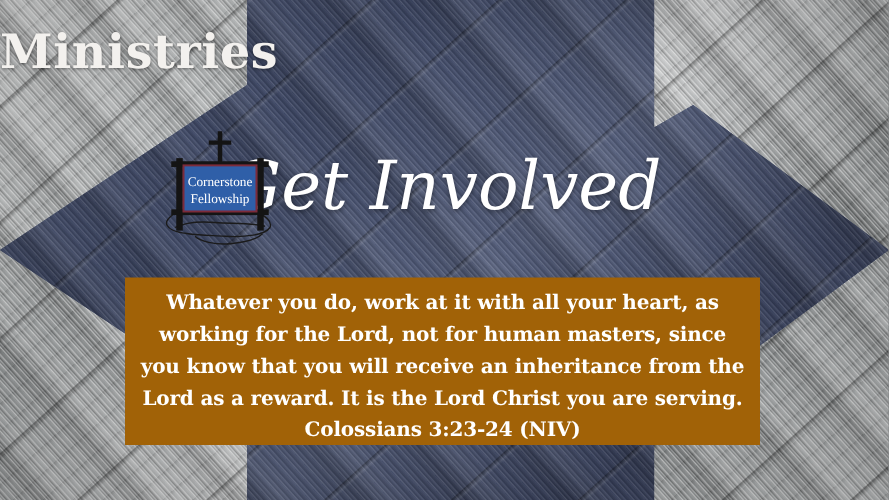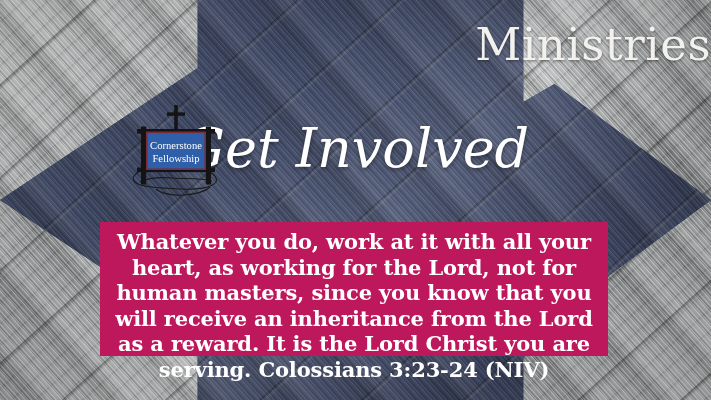--- a/index.html
+++ b/index.html
@@ -103,24 +103,24 @@
         rgba(0,0,0,0.00) 68px),
       linear-gradient(135deg, #56608087 0%, #3c4664 30%, #525c7a 55%, #39425f 78%, #4e5878 100%),
       #454f6e;
   }
 
   
   .title-ministries {
     position: absolute;
     left: 0; right: 0;
     top: 22px;
-    text-align: right;
+    text-align: left;
     font-family: "DejaVu Serif", "Liberation Serif", serif;
-    font-weight: normal;
-    font-size: 45px;
+    font-weight: bold;
+    font-size: 38px;
     line-height: 1;
     letter-spacing: 0.5px;
     color: #f3f1ee;
     text-shadow: 0 1px 3px rgba(0,0,0,0.45);
   }
   .title-subtitle {
     position: absolute;
     left: 0; right: 0;
     top: 122px;
     text-align: center;
@@ -144,27 +144,27 @@
   }
   .logo svg { display: block; width: 100%; height: 100%; }
 
   
   .scripture {
     position: absolute;
     left: 100px;
     top: 222px;
     width: 508px;
     height: 134px;
-    background: #be185d;
+    background: #a16207;
     box-sizing: border-box;
     padding: 7px 10px 0 10px;
     text-align: center;
     font-family: "DejaVu Serif", "Liberation Serif", serif;
     font-weight: bold;
-    font-size: 21px;
+    font-size: 16px;
     line-height: 25.5px;
     color: #ffffff;
     letter-spacing: -0.15px;
   }
 </style>
 </head>
 <body>
 
 <div id="slide">
 

